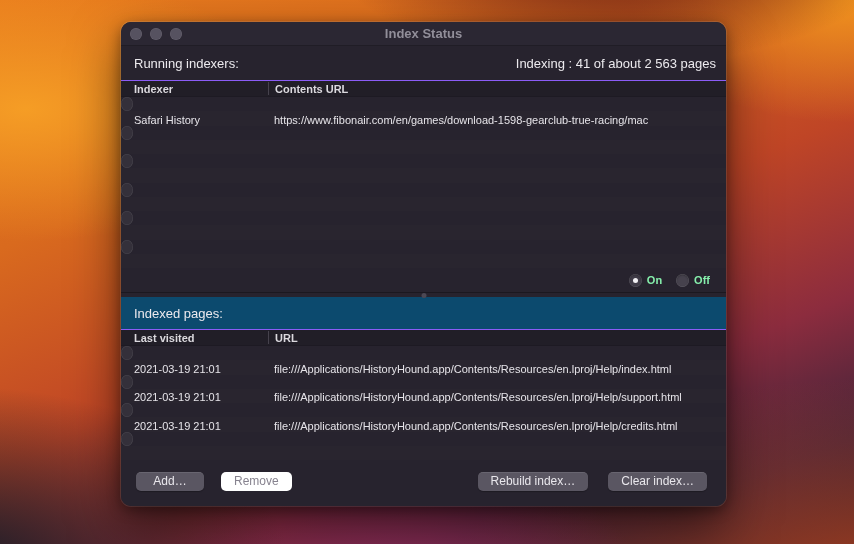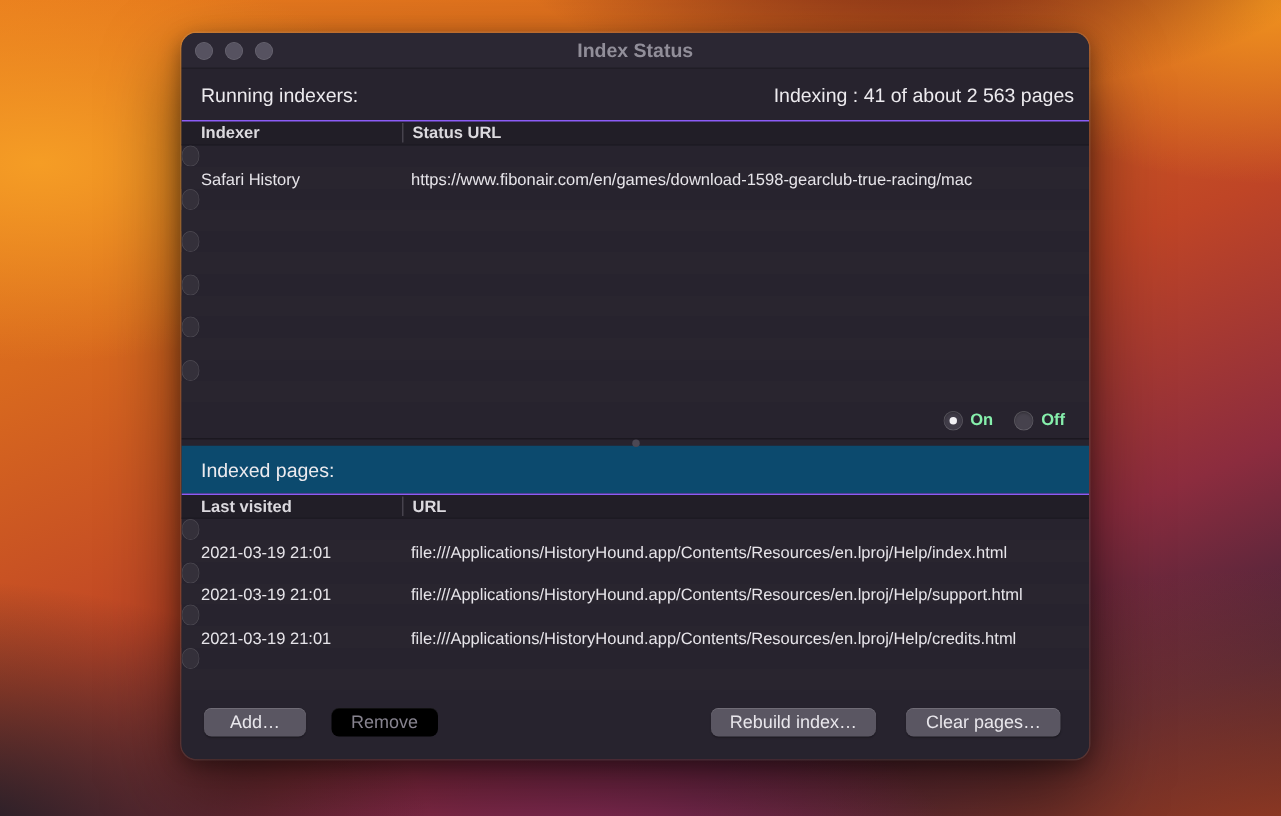--- a/index.html
+++ b/index.html
@@ -109,21 +109,21 @@
   }
   .btn-group { display:flex; gap:17px; }
   .btn-group.right { gap:20px; }
   .btn {
     height:19px; min-width:68px; padding:0 13px; border:none; border-radius:5px;
     background:#5a5662; color:#e9e7ec; font-size:12px;
     font-family:"Liberation Sans","DejaVu Sans",sans-serif;
     box-shadow:inset 0 0.5px 0 rgba(255,255,255,0.18), 0 1px 1px rgba(0,0,0,0.25);
     display:flex; align-items:center; justify-content:center;
   }
-  .btn.disabled { background:#000000; color:#87838f; box-shadow:inset 0 0.5px 0 rgba(255,255,255,0.08); }
+  .btn.disabled { background:#ffffff; color:#87838f; box-shadow:inset 0 0.5px 0 rgba(255,255,255,0.08); }
 </style>
 </head>
 <body>
 
 <div class="window">
 
   <div class="titlebar">
     <div class="lights">
       <div class="light"></div>
       <div class="light"></div>
@@ -132,21 +132,21 @@
     <div class="win-title">Index Status</div>
   </div>
 
   <div class="running-head">
     <div class="section-label">Running indexers:</div>
     <div class="status-text">Indexing : 41 of about 2 563 pages</div>
   </div>
 
   <div class="thead">
     <div class="hc0">Indexer</div>
-    <div class="hc1">Status URL</div>
+    <div class="hc1">Contents URL</div>
   </div>
 
   <div class="tbody tbody1">
       <div class="trow light">
         <div class="cell c0">Safari History</div>
       </div>
       <div class="trow dark">
         <div class="cell c0">Safari History</div>
         <div class="cell c1">https://www.fibonair.com/en/games/download-1598-gearclub-true-racing/mac</div>
       </div>
@@ -214,17 +214,17 @@
       <div class="trow dark"></div>
     </div>
 
   <div class="footer">
     <div class="btn-group">
       <button class="btn">Add…</button>
       <button class="btn disabled">Remove</button>
     </div>
     <div class="btn-group right">
       <button class="btn">Rebuild index…</button>
-      <button class="btn">Clear pages…</button>
+      <button class="btn">Clear index…</button>
     </div>
   </div>
 
 </div>
 
 </body></html>

